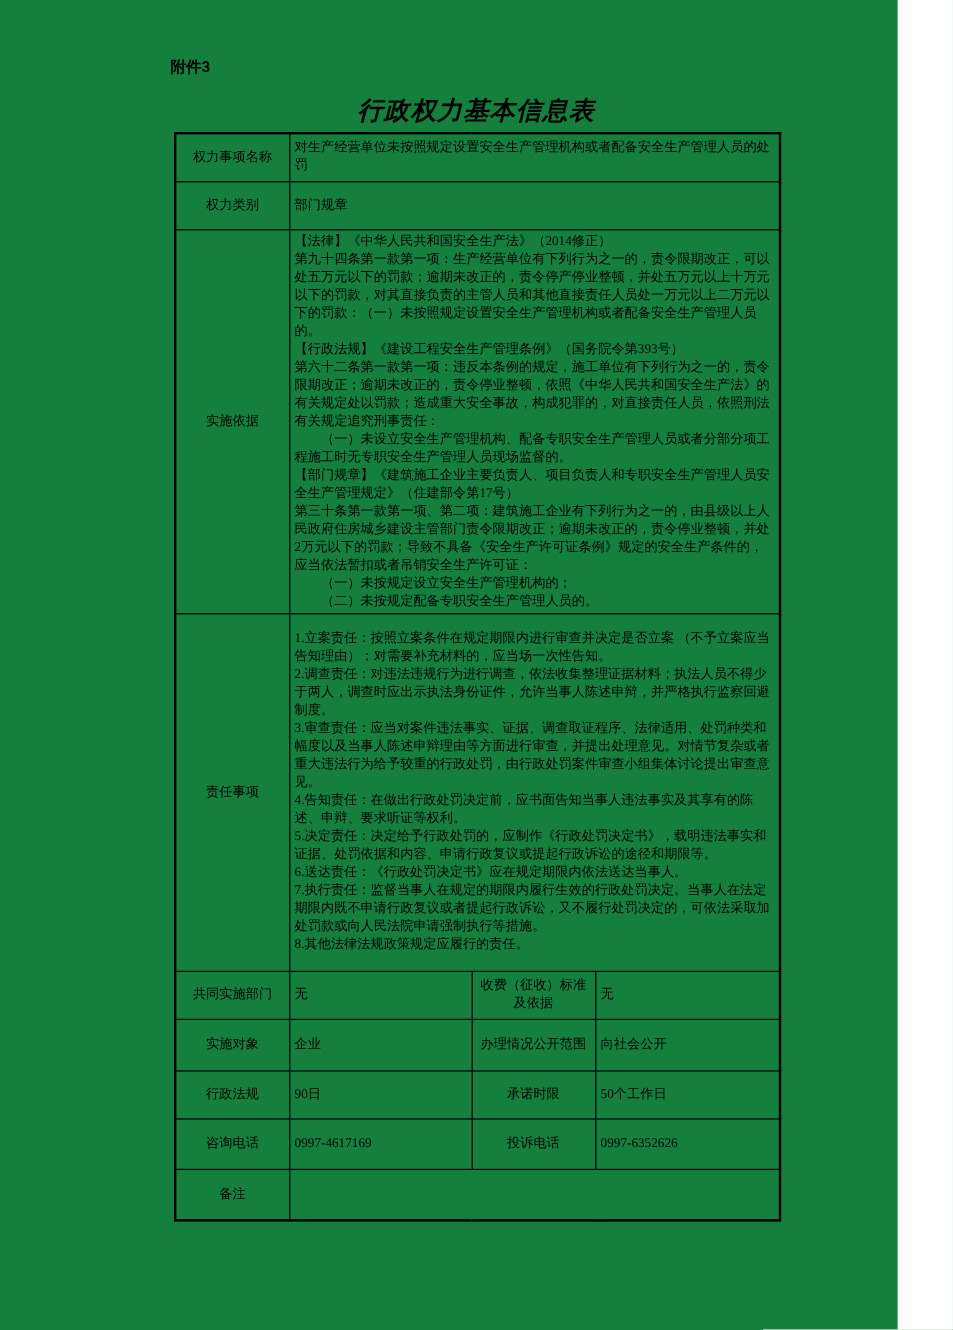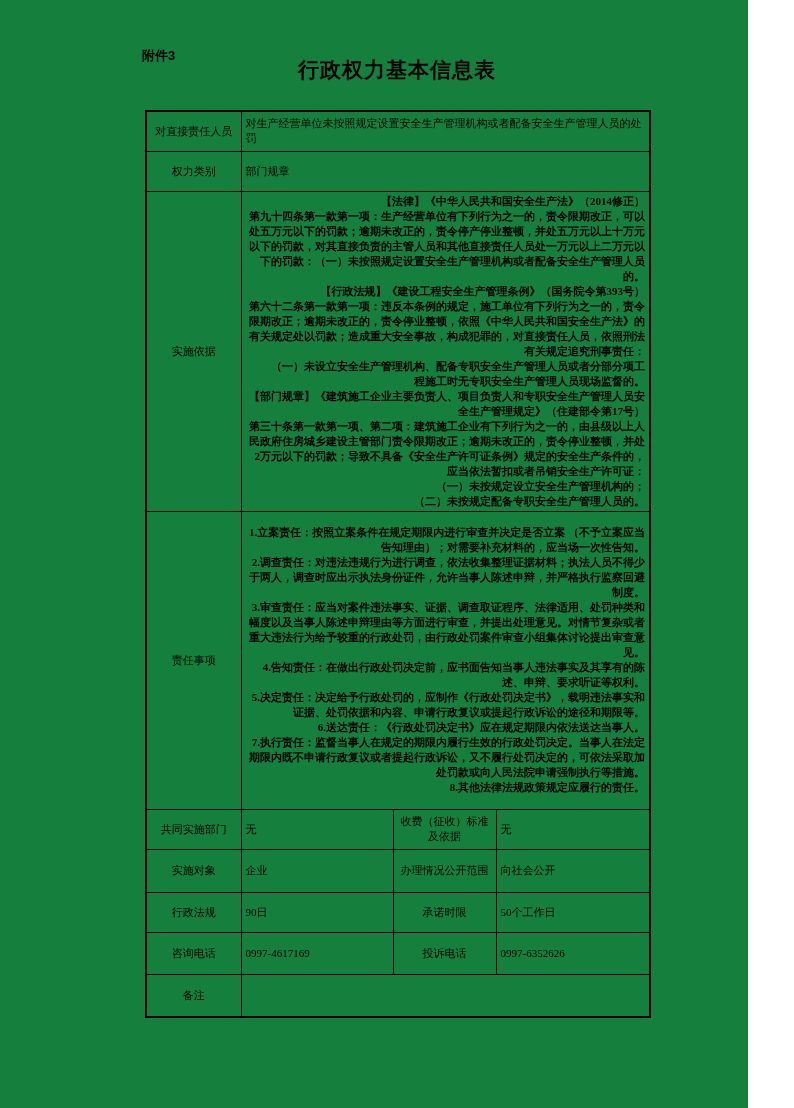--- a/index.html
+++ b/index.html
@@ -10,70 +10,70 @@
     font-family:"Liberation Serif","DejaVu Serif",serif;
     color:#000000;
     overflow:hidden;
   }
   .attachment{
     position:absolute;left:142px;top:47px;
     font-family:"Liberation Sans","DejaVu Sans",sans-serif;
     font-size:13px;font-weight:bold;
   }
   .doc-title{
-    position:absolute;left:0;top:56px;width:794px;
+    position:absolute;left:0;top:78px;width:794px;
     text-align:center;font-size:21px;font-weight:bold;
     letter-spacing:1px;
+    font-style:italic;
   }
   table.doc-table{
     position:absolute;left:145px;top:110px;
     border-collapse:collapse;
     border:2px solid #000;
     table-layout:fixed;
     width:504px;
   }
   table.doc-table td{
     border:1px solid #000;
     font-size:11px;
     line-height:15px;
     padding:2px 4px;
     vertical-align:middle;
     overflow:hidden;
     word-break:break-all;
   }
   td.label-cell{text-align:center;}
   td.value-center{text-align:left;}
   td.value-long{
-    text-align:right;
+    text-align:left;
     white-space:pre-wrap;
     font-size:10.5px;
     padding:3px 5px;
     vertical-align:top;
-    font-weight:bold;
   }
 </style>
 </head>
 <body>
 
 <div class="page">
 
   <div class="attachment">附件3</div>
 
   <div class="doc-title">行政权力基本信息表</div>
 
   <table class="doc-table">
     <colgroup>
       <col style="width:95px">
       <col style="width:152px">
       <col style="width:103px">
       <col style="width:154px">
     </colgroup>
     <tbody>
       <tr style="height:40px">
-        <td class="label-cell">对直接责任人员</td>
+        <td class="label-cell">权力事项名称</td>
         <td class="value-center" colspan="3">对生产经营单位未按照规定设置安全生产管理机构或者配备安全生产管理人员的处罚</td>
       </tr>
 
       <tr style="height:40px">
         <td class="label-cell">权力类别</td>
         <td class="value-center" colspan="3">部门规章</td>
       </tr>
 
       <tr style="height:320px">
         <td class="label-cell">实施依据</td>

